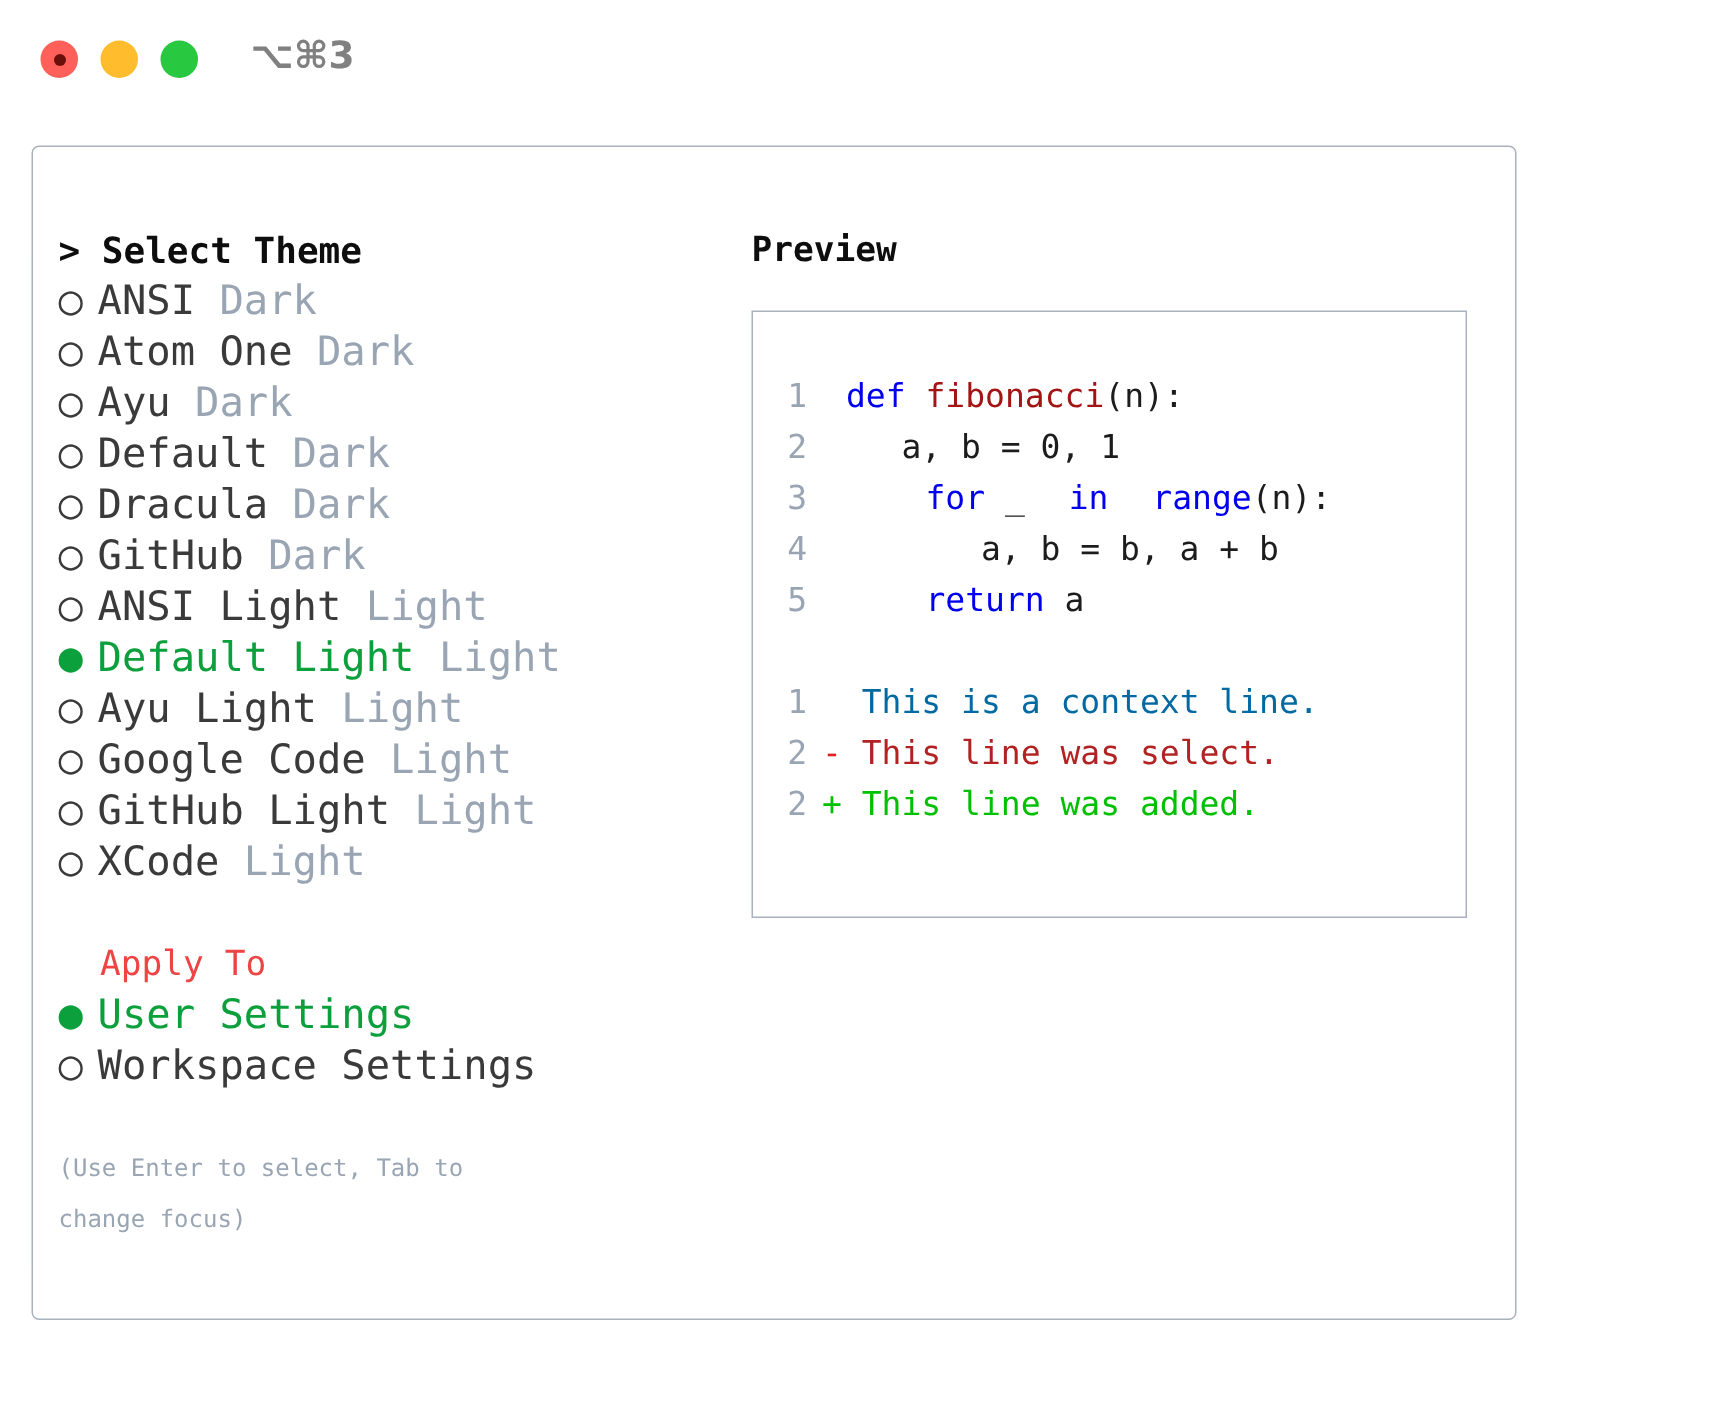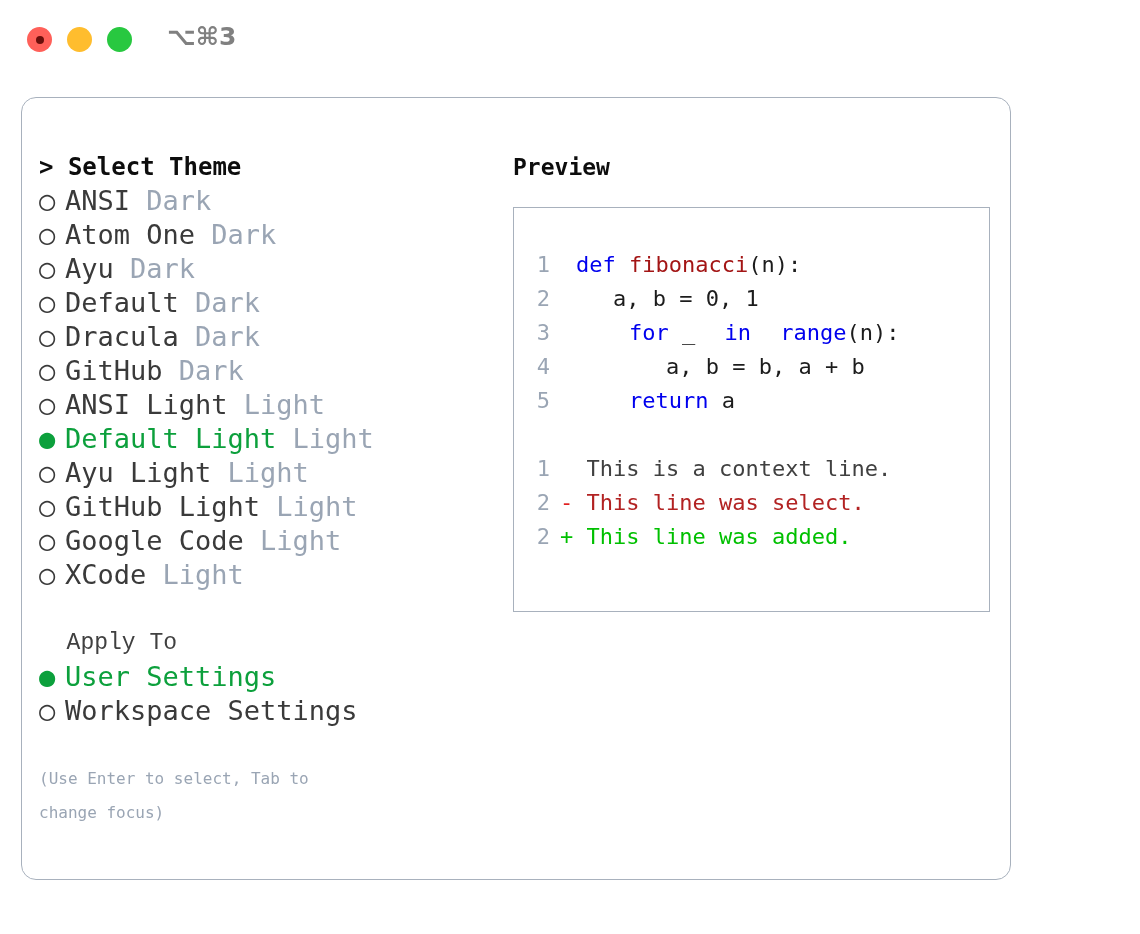--- a/index.html
+++ b/index.html
@@ -73,21 +73,21 @@
   }
 
   
   .panel {
     position: absolute;
     left: 21px;
     top: 97px;
     width: 990px;
     height: 783px;
     border: 1.5px solid #a8b1bd;
-    border-radius: 15px;
+    border-radius: 5px;
     background: #ffffff;
     box-sizing: border-box;
   }
 
   
   .left-col {
     position: absolute;
     left: 17px;
     top: 52px;
     width: 450px;
@@ -119,38 +119,37 @@
   .item-name { color: #3a3a3a; }
   .item-name.sel { color: #0ca03c; }
   .item-cat  { color: #9aa5b4; }
 
   .spacer { display: block; height: 34px; }
 
   .section-label {
     font-size: 23px;
     line-height: 34px;
     white-space: pre;
-    color: #404040;
-    display: block;
-    font-family: Liberation Mono, monospace;
+    color: #ef4444;
+    display: block;
   }
 
   .hint {
     display: block;
     font-size: 16px;
     line-height: 34px;
     color: #9aa5b4;
     white-space: pre;
     width: 410px;
   }
 
   
   .right-col {
     position: absolute;
-    left: 491px;
+    left: 479px;
     top: 52px;
     width: 495px;
   }
 
   .preview-title {
     font-size: 23px;
     font-weight: 700;
     line-height: 34px;
     color: #0d0d0d;
     display: block;
@@ -180,21 +179,21 @@
     width: 14px;
     text-align: right;
     margin-right: 10px;
   }
   .kw   { color: #0000ee; margin-left: 16px; }
   .fn   { color: #a31515; }
   .plain{ color: #1c1c1c; }
 
   .blank-line { display: block; height: 34px; }
 
-  .diff-ctx { color: #404040; margin-top: 44px; }
+  .diff-ctx { color: #0369a1; margin-top: 44px; }
   .diff-del { color: #b22222; }
   .diff-del-mark { color: #e02020; }
   .diff-add { color: #00c000; }
   .diff-add-mark { color: #00c000; }
 </style>
 </head>
 <body>
 
 <div class="window">
 
@@ -215,22 +214,22 @@
       <div id="theme-items">
           <span class="tui-line"><span class="bullet">○</span><span class="item-name">ANSI</span><span> </span><span class="item-cat">Dark</span></span>
           <span class="tui-line"><span class="bullet">○</span><span class="item-name">Atom One</span><span> </span><span class="item-cat">Dark</span></span>
           <span class="tui-line"><span class="bullet">○</span><span class="item-name">Ayu</span><span> </span><span class="item-cat">Dark</span></span>
           <span class="tui-line"><span class="bullet">○</span><span class="item-name">Default</span><span> </span><span class="item-cat">Dark</span></span>
           <span class="tui-line"><span class="bullet">○</span><span class="item-name">Dracula</span><span> </span><span class="item-cat">Dark</span></span>
           <span class="tui-line"><span class="bullet">○</span><span class="item-name">GitHub</span><span> </span><span class="item-cat">Dark</span></span>
           <span class="tui-line"><span class="bullet">○</span><span class="item-name">ANSI Light</span><span> </span><span class="item-cat">Light</span></span>
           <span class="tui-line"><span class="bullet sel">●</span><span class="item-name sel">Default Light</span><span> </span><span class="item-cat">Light</span></span>
           <span class="tui-line"><span class="bullet">○</span><span class="item-name">Ayu Light</span><span> </span><span class="item-cat">Light</span></span>
+          <span class="tui-line"><span class="bullet">○</span><span class="item-name">Google Code</span><span> </span><span class="item-cat">Light</span></span>
           <span class="tui-line"><span class="bullet">○</span><span class="item-name">GitHub Light</span><span> </span><span class="item-cat">Light</span></span>
-          <span class="tui-line"><span class="bullet">○</span><span class="item-name">Google Code</span><span> </span><span class="item-cat">Light</span></span>
           <span class="tui-line"><span class="bullet">○</span><span class="item-name">XCode</span><span> </span><span class="item-cat">Light</span></span>
         </div>
 
       <span class="spacer"></span>
 
       <span class="section-label">  Apply To</span>
 
       <div id="apply-items">
           <span class="tui-line"><span class="bullet sel">●</span><span class="item-name sel">User Settings</span></span>
           <span class="tui-line"><span class="bullet">○</span><span class="item-name">Workspace Settings</span></span>

